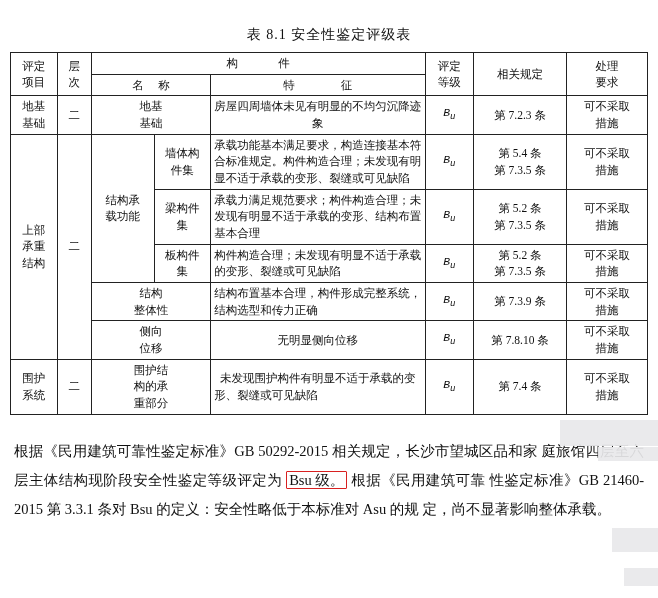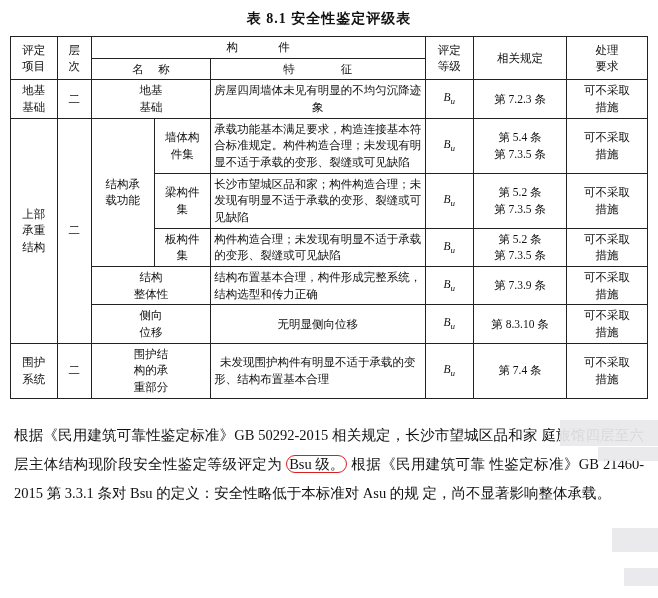--- a/index.html
+++ b/index.html
@@ -18,23 +18,23 @@
   .page {
     width: 658px;
     height: 598px;
     position: relative;
     box-sizing: border-box;
     padding: 0;
   }
   .table-title {
     text-align: center;
     font-size: 14px;
-    font-weight: bold;
+    font-weight: normal;
     letter-spacing: 1px;
-    padding-top: 10px;
+    padding-top: 26px;
     padding-bottom: 8px;
     color: #111;
   }
   table.main {
     border-collapse: collapse;
     margin: 0 10px;
     width: 638px;
     table-layout: fixed;
   }
   table.main td, table.main th {
@@ -55,42 +55,42 @@
     text-align-last: left;
     padding: 2px 5px;
     line-height: 1.5;
     margin-top: 11px;
   }
   .cell-center {
     text-align: center;
   }
   .grade {
     font-style: italic;
-    font-family: Liberation Serif, serif;
+    font-family: Liberation Mono, monospace;
     font-size: 12px;
   }
   .grade sub {
     font-size: 9px;
   }
   .vtext {
     line-height: 1.35;
   }
   .body-text {
     margin: 22px 14px 0 14px;
     font-size: 14.5px;
     line-height: 2.0;
     text-align: justify;
     color: #111;
   }
   .boxed {
     border: 1.5px solid #d82020;
     padding: 0 2px;
     display: inline-block;
     line-height: 1.15;
-    border-radius: 9px;
+    border-radius: 1px;
   }
   .redact {
     position: absolute;
     background: #e8e8ea;
     opacity: 0.92;
   }
   .r1 { right: 0; top: 420px; width: 98px; height: 26px; }
   .r2 { right: 0; top: 447px; width: 60px; height: 14px; }
   .r3 { right: 0; top: 528px; width: 46px; height: 24px; }
   .r4 { right: 0; top: 568px; width: 34px; height: 18px; }
@@ -143,21 +143,21 @@
         <td class="vtext" rowspan="3">结构承<br>载功能</td>
         <td class="vtext">墙体构<br>件集</td>
         <td class="cell-text">承载功能基本满足要求，构造连接基本符合标准规定。构件构造合理；未发现有明显不适于承载的变形、裂缝或可见缺陷</td>
         <td class="grade">B<sub>u</sub></td>
         <td class="vtext">第 5.4 条<br>第 7.3.5 条</td>
         <td class="vtext">可不采取<br>措施</td>
       </tr>
 
       <tr>
         <td class="vtext">梁构件<br>集</td>
-        <td class="cell-text">长沙市望城区品和家；构件构造合理；未发现有明显不适于承载的变形、裂缝或可见缺陷</td>
+        <td class="cell-text">承载力满足规范要求；构件构造合理；未发现有明显不适于承载的变形、结构布置基本合理</td>
         <td class="grade">B<sub>u</sub></td>
         <td class="vtext">第 5.2 条<br>第 7.3.5 条</td>
         <td class="vtext">可不采取<br>措施</td>
       </tr>
 
       <tr>
         <td class="vtext">板构件<br>集</td>
         <td class="cell-text">构件构造合理；未发现有明显不适于承载的变形、裂缝或可见缺陷</td>
         <td class="grade">B<sub>u</sub></td>
         <td class="vtext">第 5.2 条<br>第 7.3.5 条</td>
@@ -169,29 +169,29 @@
         <td class="cell-text">结构布置基本合理，构件形成完整系统，结构选型和传力正确</td>
         <td class="grade">B<sub>u</sub></td>
         <td>第 7.3.9 条</td>
         <td class="vtext">可不采取<br>措施</td>
       </tr>
 
       <tr>
         <td class="vtext" colspan="2">侧向<br>位移</td>
         <td class="cell-center">无明显侧向位移</td>
         <td class="grade">B<sub>u</sub></td>
-        <td>第 8.3.10 条</td>
+        <td>第 7.8.10 条</td>
         <td class="vtext">可不采取<br>措施</td>
       </tr>
 
       <tr>
         <td class="vtext">围护<br>系统</td>
         <td>二</td>
         <td class="vtext" colspan="2">围护结<br>构的承<br>重部分</td>
-        <td class="cell-text">未发现围护构件有明显不适于承载的变形、结构布置基本合理</td>
+        <td class="cell-text">未发现围护构件有明显不适于承载的变形、裂缝或可见缺陷</td>
         <td class="grade">B<sub>u</sub></td>
         <td>第 7.4 条</td>
         <td class="vtext">可不采取<br>措施</td>
       </tr>
     </tbody>
   </table>
 
   <div class="body-text">
     <span>根据《民用建筑可靠性鉴定标准》GB 50292-2015 相关规定，长沙市望城区品和家 庭旅馆四层至六层主体结构现阶段安全性鉴定等级评定为</span>
     <span class="boxed">Bsu 级。</span>

